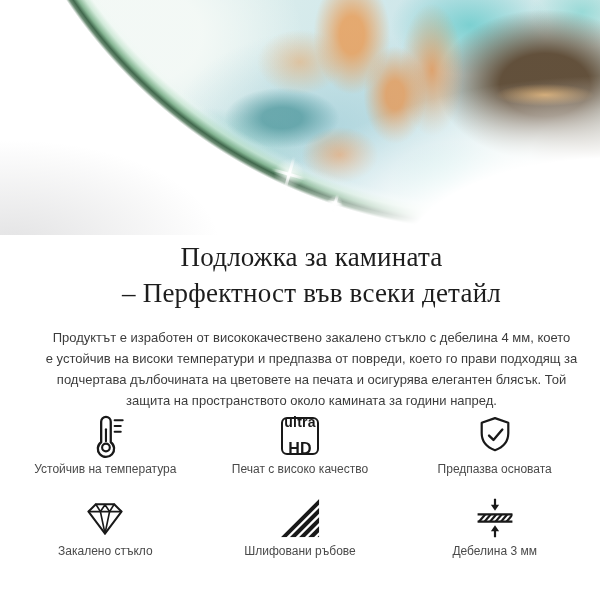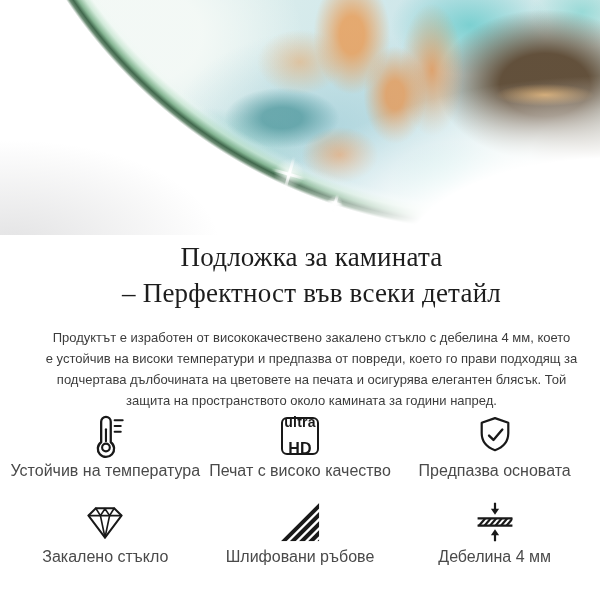--- a/index.html
+++ b/index.html
@@ -66,21 +66,21 @@
        line-height:36px; color:#1d1d1d; margin-top:4px; letter-spacing:0.2px; }
   h1 span { display:block; }
   .desc { margin-top:16px; font-size:13px; line-height:21px; color:#3c3c3c; }
   .desc span { display:block; white-space:nowrap; }
 
   
   .features { display:grid; grid-template-columns:repeat(3,1fr); row-gap:19px;
               padding:0 8px; margin-top:2px; }
   .feature { display:flex; flex-direction:column; align-items:center; }
   .ficon { height:46px; display:flex; align-items:center; justify-content:center; }
-  .flabel { margin-top:3px; font-size:16px; color:#4a4a4a; text-align:center; }
+  .flabel { margin-top:3px; font-size:12px; color:#4a4a4a; text-align:center; }
   svg { display:block; }
   .uhdbox { width:38px; height:38px; border:2.6px solid #191919; border-radius:6px;
             display:flex; flex-direction:column; align-items:center; justify-content:center;
             color:#191919; font-weight:700; line-height:1; }
   .uhdbox .u1 { font-size:14px; letter-spacing:0.2px; }
   .uhdbox .u2 { font-size:16px; margin-top:12px; letter-spacing:0.3px; }
 </style>
 </head>
 <body>
 
@@ -189,17 +189,17 @@
             <line x1="34" y1="31" x2="46" y2="17"></line>
           </g>
           <line x1="5" y1="20" x2="43" y2="20" stroke="#191919" stroke-width="2.6"></line>
           <line x1="5" y1="28" x2="43" y2="28" stroke="#191919" stroke-width="2.6"></line>
           <line x1="24" y1="3" x2="24" y2="10.5" stroke="#191919" stroke-width="2.4"></line>
           <polygon points="19.5,9.5 28.5,9.5 24,16" fill="#191919"></polygon>
           <line x1="24" y1="45" x2="24" y2="37.5" stroke="#191919" stroke-width="2.4"></line>
           <polygon points="19.5,38.5 28.5,38.5 24,32" fill="#191919"></polygon>
         </svg>
       </div>
-      <div class="flabel">Дебелина 4 мм</div>
+      <div class="flabel">Дебелина 3 мм</div>
     </div>
 
   </section>
 </div>
 
 </body></html>

